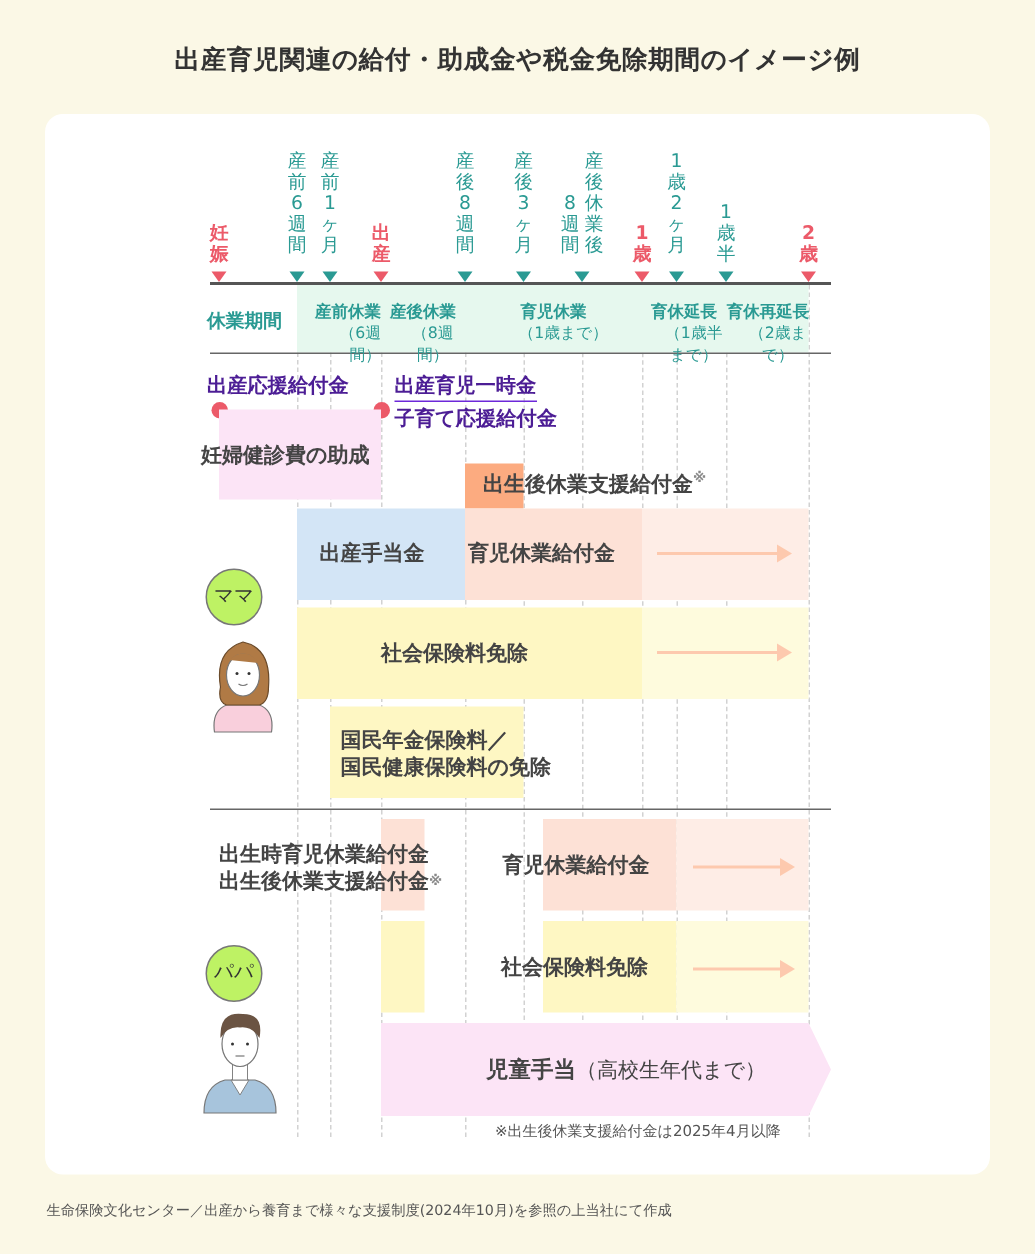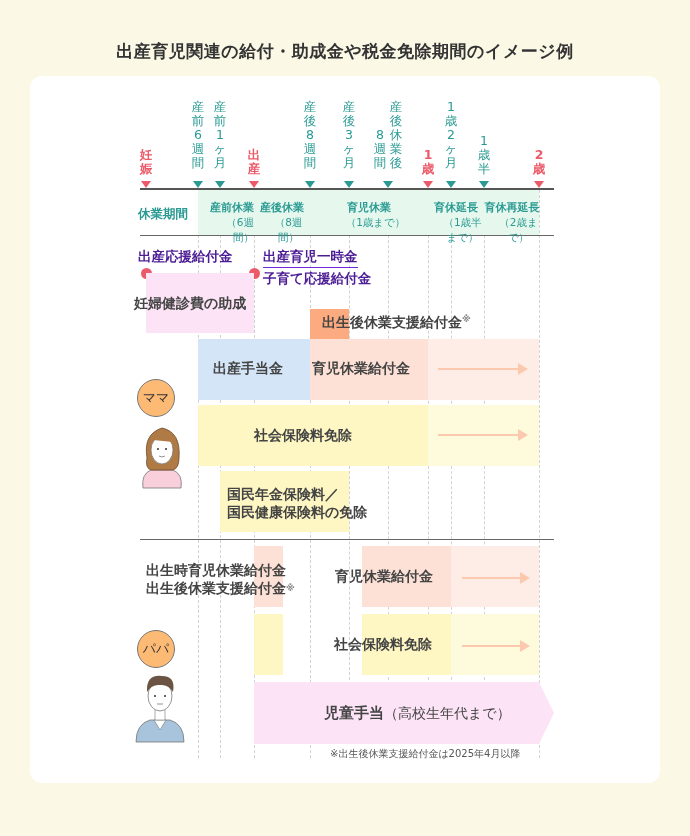--- a/index.html
+++ b/index.html
@@ -1,38 +1,38 @@
 <!DOCTYPE html>
 <html><head>
 <meta charset="utf-8">
 <style>
   * { box-sizing: border-box; margin: 0; padding: 0; }
   html, body { width: 690px; height: 836px; background: #FBF8E6; font-family: "DejaVu Sans", "Liberation Sans", sans-serif; color: #3a3a3a; overflow: hidden; }
   .page { position: relative; width: 690px; height: 836px; }
-  .title { position: absolute; left: 0; top: 28px; width: 690px; text-align: center; font-size: 17px; font-weight: bold; color: #333; letter-spacing: 0.5px; margin-top: 12px; }
+  .title { position: absolute; left: 0; top: 28px; width: 690px; text-align: center; font-size: 17px; font-weight: bold; color: #333; letter-spacing: 0.5px; }
   .card { position: absolute; left: 30px; top: 76px; width: 630px; height: 707px; background: #fff; border-radius: 12px; }
   .abs { position: absolute; }
   .vline { position: absolute; top: 190px; width: 0; border-left: 1px dashed #d2d2d2; }
   .marker-label { position: absolute; width: 16px; font-size: 12.5px; line-height: 14px; text-align: center; color: #2a9a93; font-weight: 500; }
   .marker-label.red { color: #ec5a69; font-weight: bold; }
   .tri { position: absolute; top: 181px; width: 0; height: 0; border-left: 5px solid transparent; border-right: 5px solid transparent; border-top: 7px solid #2a9a93; }
   .tri.red { border-top-color: #ec5a69; }
   .axis { position: absolute; left: 140px; top: 188px; width: 414px; height: 2px; background: #555; }
   .leave-row { position: absolute; left: 198px; top: 190px; width: 341px; height: 45px; background: #E6F8EE; }
   .leave-bottom { position: absolute; left: 140px; top: 235px; width: 414px; height: 1px; background: #666; }
   .leave-head { position: absolute; left: 138px; top: 206px; font-size: 12.5px; font-weight: bold; color: #2a9a93; }
   .leave-cell { position: absolute; top: 200px; text-align: center; font-size: 11px; line-height: 15px; color: #2a9a93; font-weight: bold; }
   .leave-cell .sub { font-weight: normal; font-size: 10.5px; padding-left: 13px; }
   .red-text { color: #4c1d95; font-size: 13.5px; font-weight: bold; }
   .dot { position: absolute; width: 11px; height: 11px; border-radius: 50%; background: #ec5a69; }
   .band-text { position: absolute; font-size: 14px; font-weight: bold; color: #444; white-space: nowrap; }
   .arrow { position: absolute; height: 2px; background: #FDC9AE; }
   .arrow::after { content: ""; position: absolute; right: -2px; top: -5px; border-top: 6px solid transparent; border-bottom: 6px solid transparent; border-left: 10px solid #FDC9AE; }
   .divider { position: absolute; left: 140px; top: 539px; width: 414px; height: 1px; background: #666; }
-  .bubble { position: absolute; width: 38px; height: 38px; border: 1px solid #777; border-radius: 50%; background: #fdba74; font-size: 13px; text-align: center; line-height: 36px; color: #333; }
+  .bubble { position: absolute; width: 38px; height: 38px; border: 1px solid #777; border-radius: 50%; background: #bef264; font-size: 13px; text-align: center; line-height: 36px; color: #333; }
   .footnote { position: absolute; left: 330px; top: 747px; font-size: 10px; color: #555; white-space: nowrap; }
   .source { position: absolute; left: 31px; top: 801px; font-size: 9.5px; color: #555; white-space: nowrap; }
 </style>
 </head>
 <body>
 
 <div class="page">
   <div class="title">出産育児関連の給付・助成金や税金免除期間のイメージ例</div>
 
   <div class="card"></div>
@@ -228,13 +228,14 @@
     <path d="M22 52 L28 62 L34 52 Z" fill="#fff" stroke="#777" stroke-width="0.6"></path>
     <rect x="23" y="40" width="10" height="12" fill="#fff" stroke="#777" stroke-width="0.6"></rect>
     <ellipse cx="28" cy="28" rx="12" ry="15" fill="#fff" stroke="#777" stroke-width="0.8"></ellipse>
     <path d="M15 24 Q14 6 30 8 Q44 8 41 24 Q36 16 28 17 Q20 16 15 24 Z" fill="#6B5443"></path>
     <circle cx="23" cy="28" r="1" fill="#333"></circle>
     <circle cx="33" cy="28" r="1" fill="#333"></circle>
     <path d="M25 36 L31 36" stroke="#777" stroke-width="0.8"></path>
   </svg>
 
   <div class="footnote">※出生後休業支援給付金は2025年4月以降</div>
+  <div class="source">生命保険文化センター／出産から養育まで様々な支援制度(2024年10月)を参照の上当社にて作成</div>
 </div>
 
 </body></html>

